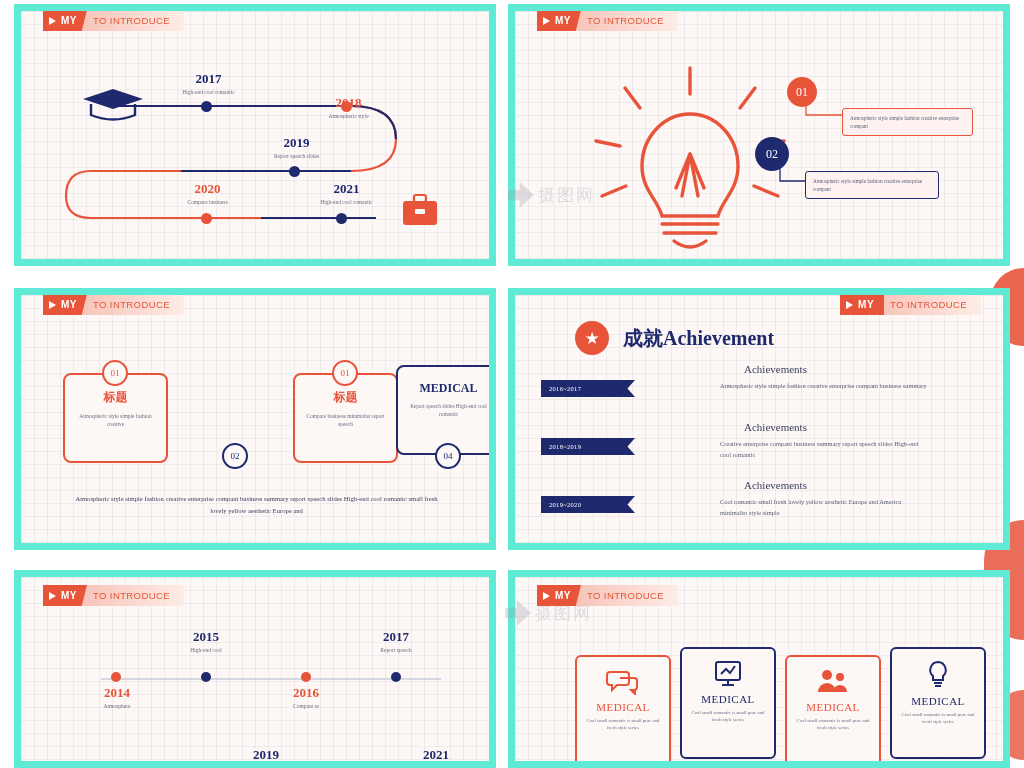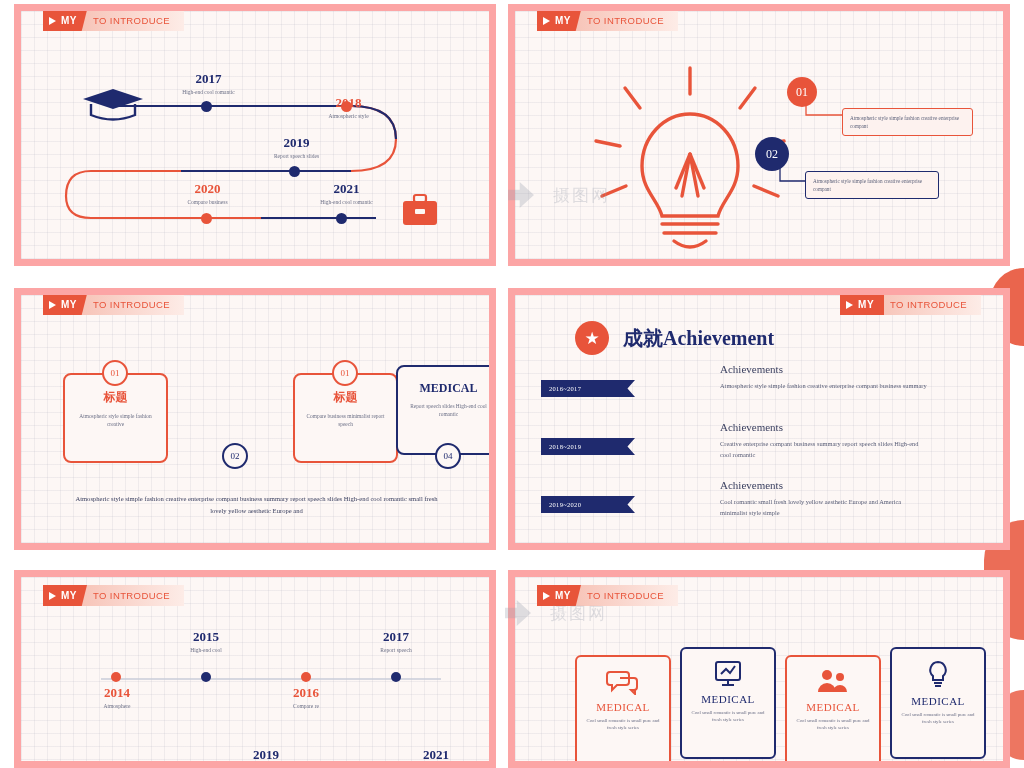--- a/index.html
+++ b/index.html
@@ -9,21 +9,21 @@
     position:relative;
   }
   
   .bg-blob{position:absolute;background:#e8543a;opacity:.85;z-index:0;}
   .blob-r1{right:0;top:268px;width:34px;height:78px;border-radius:40px 0 0 40px;opacity:.9;}
   .blob-r2{right:0;top:520px;width:40px;height:120px;border-radius:60px 0 0 60px;opacity:.85;}
   .blob-r3{right:0;top:690px;width:30px;height:70px;border-radius:40px 0 0 40px;opacity:.8;}
 
   
   .slide{
-    position:absolute;background:#fca5a5;box-sizing:border-box;
+    position:absolute;background:#5eead4;box-sizing:border-box;
     padding:7px;z-index:2;
   }
   .slide-inner{
     width:100%;height:100%;background:#fdf7f5;position:relative;overflow:hidden;
     background-image:linear-gradient(rgba(180,180,190,.18) 1px,transparent 1px),
                      linear-gradient(90deg,rgba(180,180,190,.18) 1px,transparent 1px);
     background-size:13px 13px;
   }
   
   .ribbon{position:absolute;display:flex;align-items:center;height:21px;}
@@ -45,21 +45,21 @@
   }
   .ribbon.right .tagL{clip-path:polygon(0 0,100% 0,100% 100%,0% 100%);}
 
   
   .navy{color:#1f2a6e;}
   .red{color:#e8543a;}
 
   
   .wm{
     position:absolute;left:508px;top:182px;z-index:40;opacity:.30;
-    display:flex;align-items:center;gap:19px;pointer-events:none;
+    display:flex;align-items:center;gap:4px;pointer-events:none;
   }
   .wm .wm-ico{width:26px;height:26px;background:#9aa0ad;
     clip-path:polygon(0% 30%,45% 30%,45% 0%,100% 50%,45% 100%,45% 70%,0% 70%);}
   .wm .wm-tx{font-size:17px;color:#9aa0ad;letter-spacing:2px;
     font-family:"Liberation Sans",sans-serif;}
   .wm2{left:505px;top:600px;}
 
   
   .s1{left:14px;top:4px;width:482px;height:262px;}
   .tl-node{position:absolute;width:11px;height:11px;border-radius:50%;}
@@ -96,21 +96,21 @@
   .s3-para{position:absolute;font-size:6.6px;line-height:12px;color:#3b4060;text-align:center;}
 
   
   .s4{left:508px;top:288px;width:502px;height:262px;}
   .ach-tag{
     position:absolute;background:#1f2a6e;color:#fff;font-size:6.5px;
     height:17px;display:flex;align-items:center;padding:0 8px;
     clip-path:polygon(0 0,100% 0,92% 50%,100% 100%,0 100%);
     font-family:"Liberation Serif",serif;letter-spacing:.3px;
   }
-  .ach-h{position:absolute;font-size:11px;color:#3b4060;}
+  .ach-h{position:absolute;font-size:11px;color:#3b4060;margin-left:24px;}
   .ach-b{position:absolute;font-size:6.4px;line-height:11px;color:#5a5f78;width:210px;}
   .star{
     position:absolute;width:34px;height:34px;border-radius:50%;background:#e8543a;
     display:flex;align-items:center;justify-content:center;color:#fff;font-size:17px;
   }
 
   
   .s5{left:14px;top:570px;width:482px;height:198px;}
 
   

